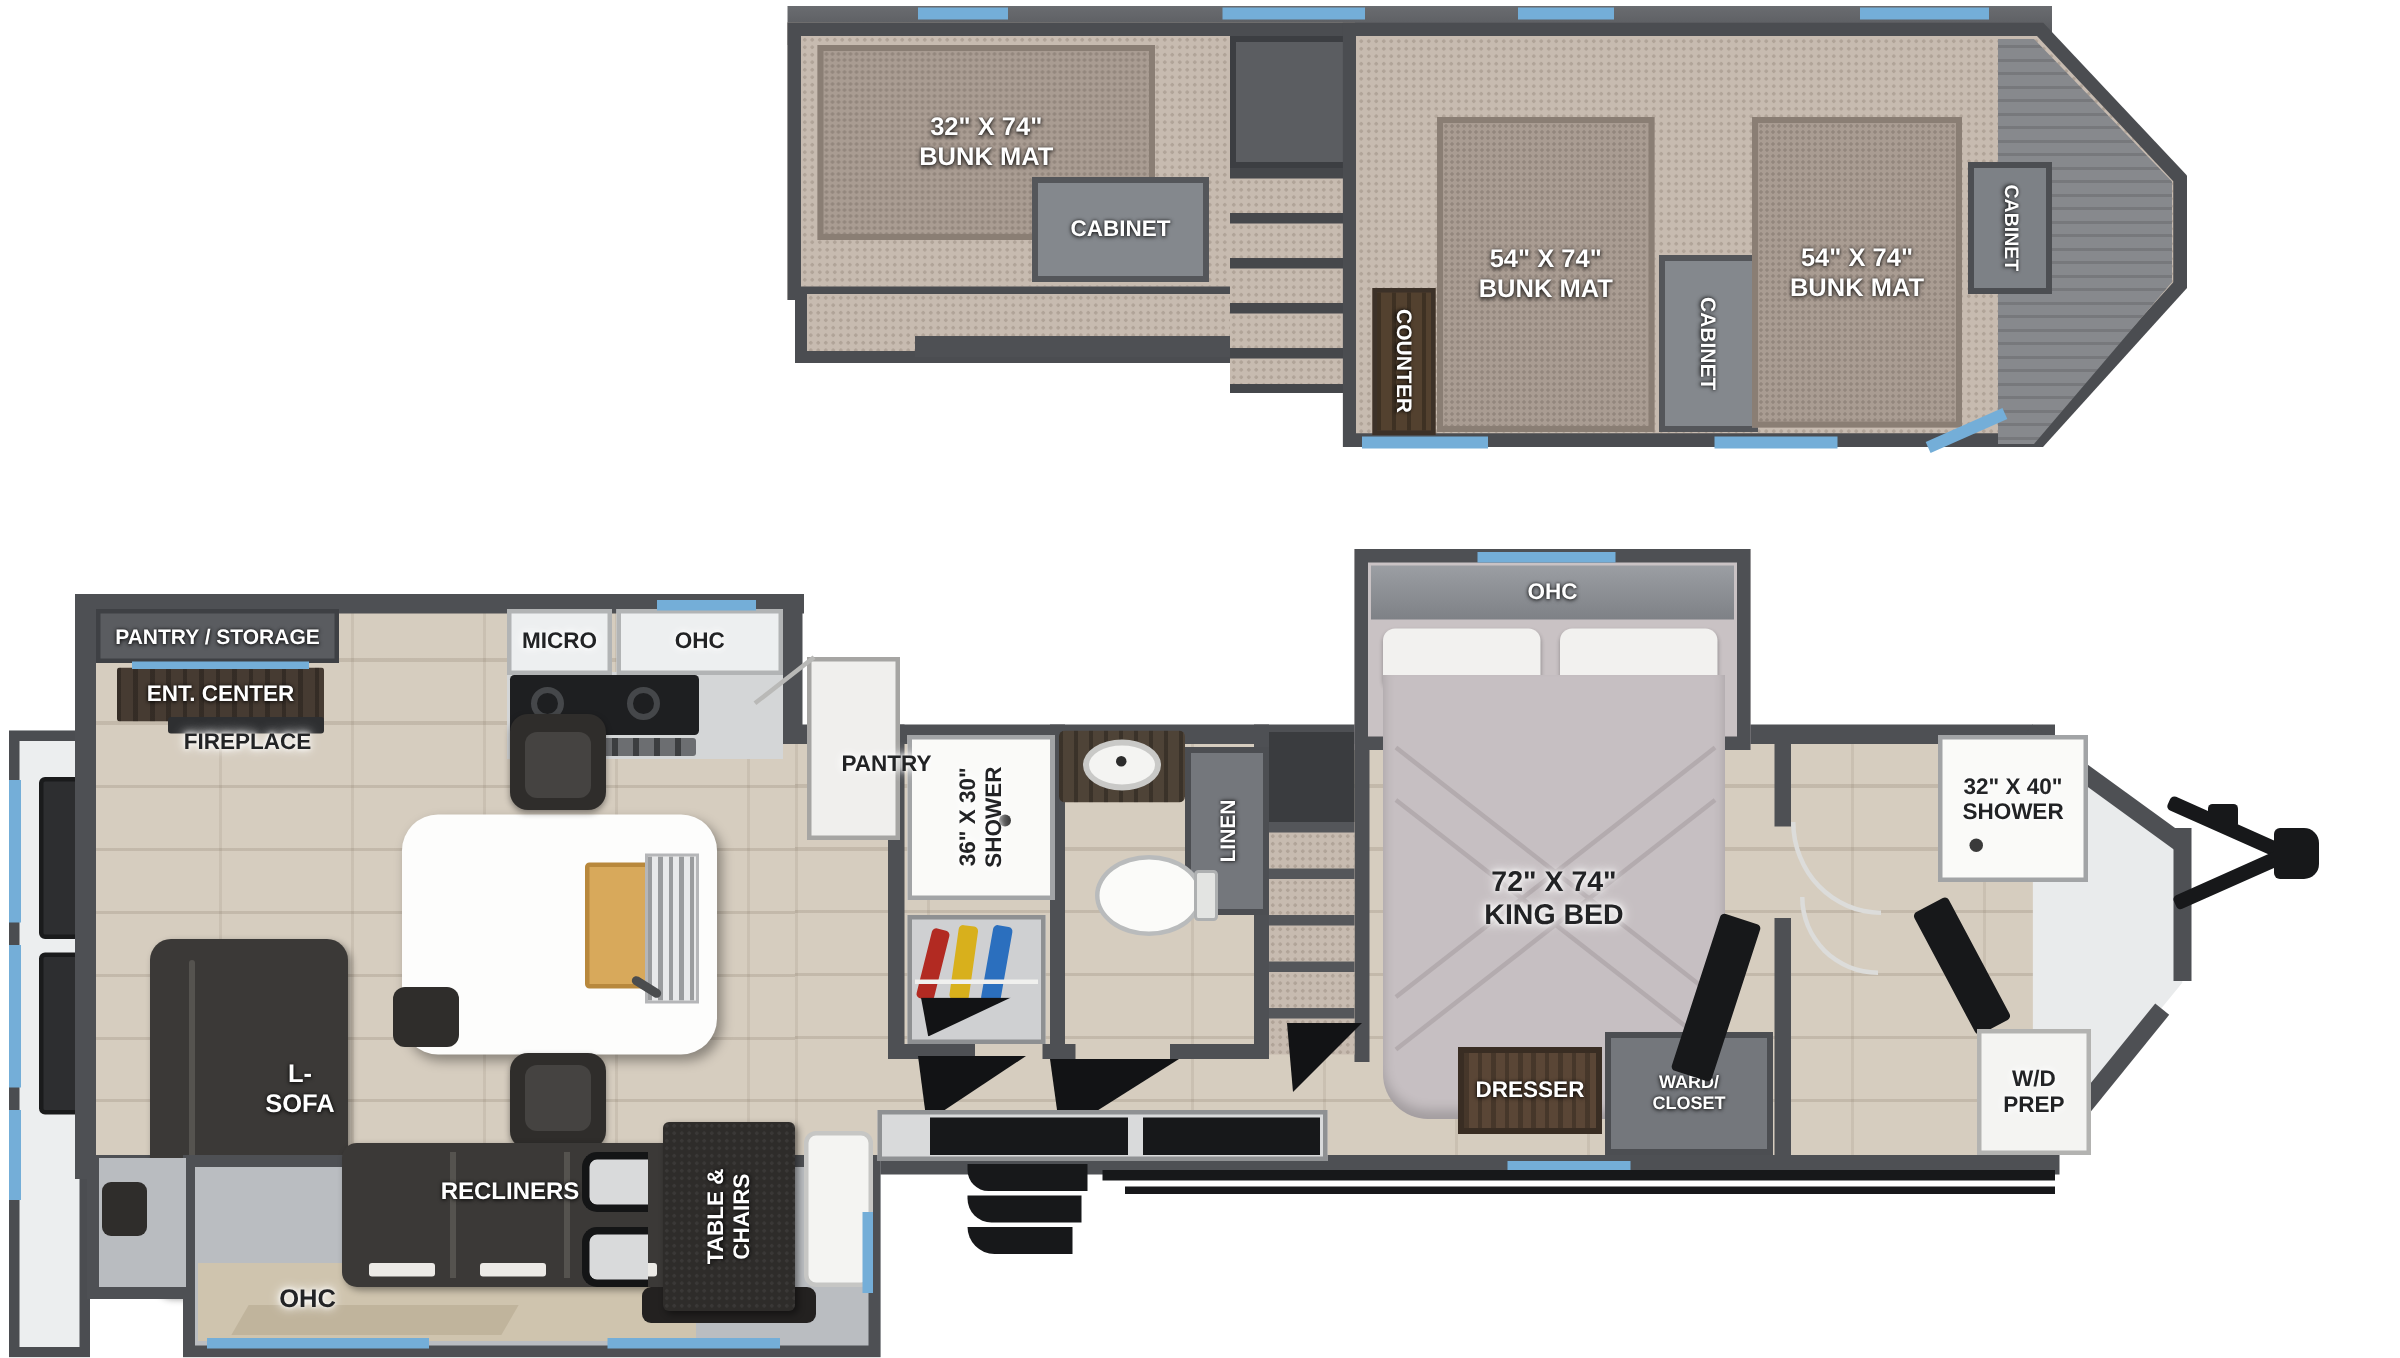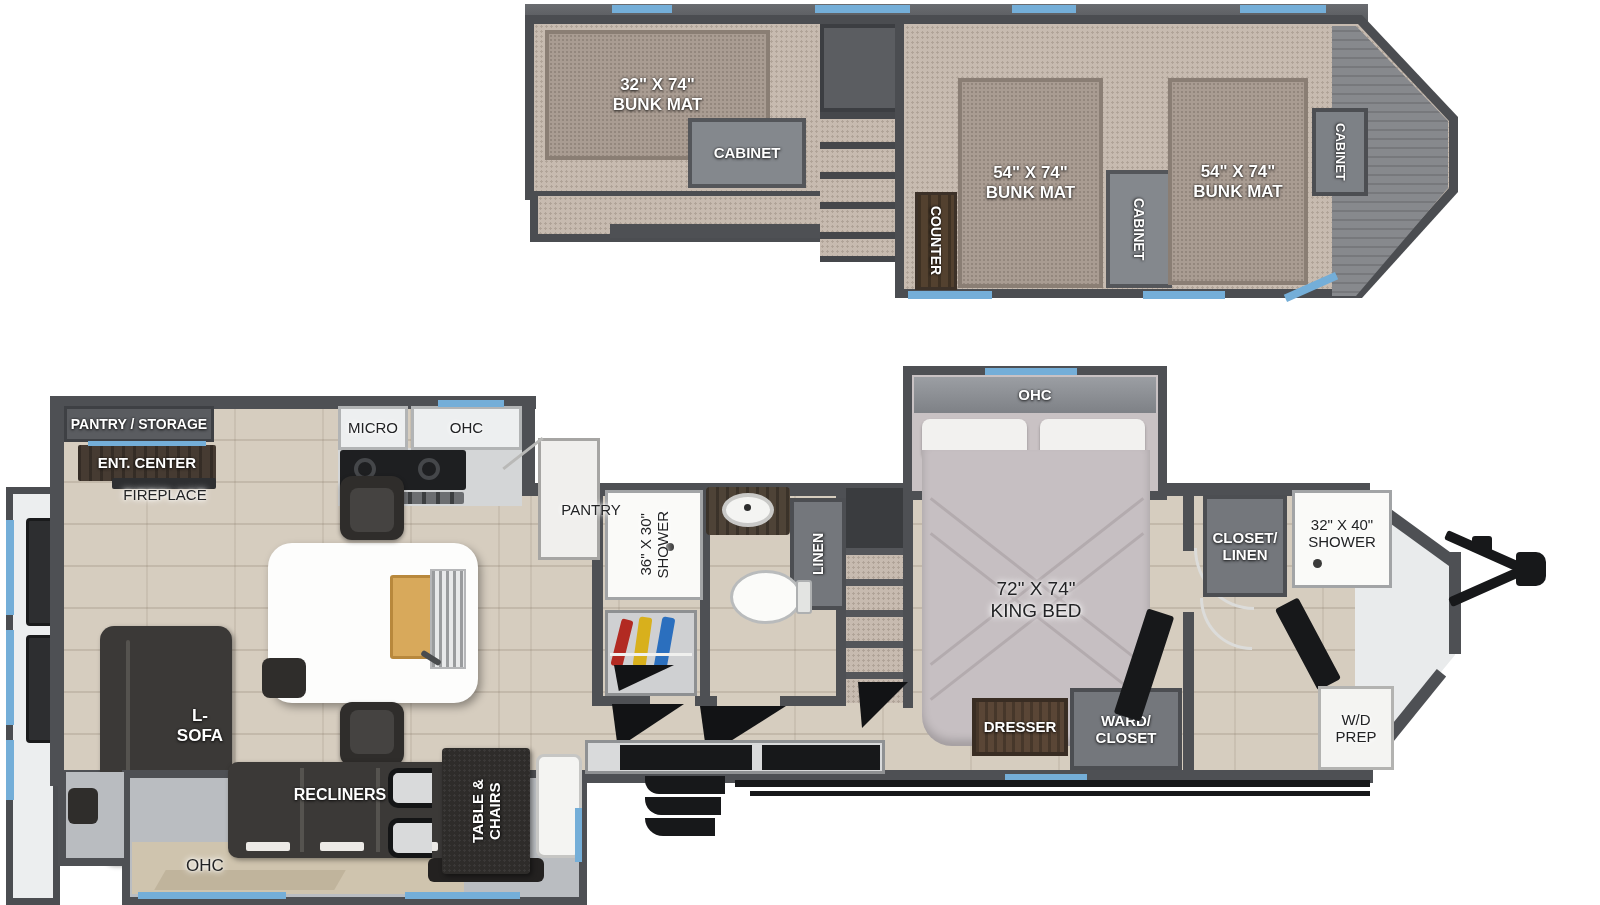--- a/index.html
+++ b/index.html
@@ -3,21 +3,21 @@
 <meta charset="utf-8">
 <style>
   html,body{margin:0;padding:0;background:#fff;}
   #stage{position:relative;width:1600px;height:905px;background:#fff;overflow:hidden;
          font-family:"Liberation Sans",sans-serif;}
   .abs{position:absolute;}
   .wall{background:#4e5054;}
   .flex{display:flex;align-items:center;justify-content:center;}
   .lblw{color:#fff;font-weight:bold;text-align:center;white-space:pre-line;
         text-shadow:0 1px 3px rgba(0,0,0,.8),0 0 2px rgba(0,0,0,.6);line-height:1.15;}
-  .lbld{color:#222325;font-weight:normal;text-align:center;white-space:pre-line;
+  .lbld{color:#222325;font-weight:bold;text-align:center;white-space:pre-line;
         text-shadow:0 0 3px #fff,0 0 6px #fff,0 0 9px #fff;line-height:1.15;}
   .vd{writing-mode:vertical-rl;}
   .vu{writing-mode:vertical-rl;transform:rotate(180deg);}
   .carpet{background-color:#c7bbb0;background-image:radial-gradient(rgba(96,80,68,.22) 1px,transparent 1.3px);background-size:5px 5px;}
   .mat{background-color:#a99c92;background-image:radial-gradient(rgba(70,60,52,.22) 1px,transparent 1.2px);background-size:4px 4px;border:4px solid #8a7e74;}
   .tile{background-color:#d6cdbf;background-image:
      repeating-linear-gradient(0deg, rgba(120,105,88,.20) 0 2px, transparent 2px 42px),
      repeating-linear-gradient(90deg, rgba(120,105,88,.13) 0 2px, transparent 2px 88px);}
   .deckg{background:#babdc1;}
   .cabg{background:#84888d;border:4px solid #54565a;}
@@ -160,21 +160,21 @@
       <div class="abs carpet" style="left:0;top:91px;width:57px;height:31px;border-top:7px solid #54565a;box-sizing:border-box;"></div>
       <div class="abs carpet" style="left:0;top:122px;width:57px;height:31px;border-top:7px solid #54565a;box-sizing:border-box;"></div>
       <div class="abs carpet" style="left:0;top:153px;width:57px;height:31px;border-top:7px solid #54565a;box-sizing:border-box;"></div>
       <div class="abs carpet" style="left:0;top:184px;width:57px;height:31px;border-top:7px solid #54565a;box-sizing:border-box;"></div>
     </div>
 
     <div class="abs tri" style="left:612px;top:374px;width:72px;height:44px;"></div>
     <div class="abs tri" style="left:700px;top:376px;width:86px;height:50px;"></div>
     <div class="abs tri" style="left:858px;top:352px;width:50px;height:46px;"></div>
 
-    <div class="abs flex" style="left:64px;top:76px;width:150px;height:36px;background:#5a5c60;border:3px solid #3e4044;box-sizing:border-box;">
+    <div class="abs flex" style="left:64px;top:76px;width:162px;height:36px;background:#5a5c60;border:3px solid #3e4044;box-sizing:border-box;">
       <div class="lblw" style="font-size:14px;">PANTRY / STORAGE</div>
     </div>
     <div class="abs flex" style="left:78px;top:115px;width:138px;height:36px;background:#463b32;background-image:repeating-linear-gradient(90deg,rgba(0,0,0,.25) 0 3px,transparent 3px 11px);border-radius:2px;">
       <div class="abs blue" style="left:10px;top:-4px;width:118px;height:5px;"></div>
       <div class="lblw" style="font-size:15px;">ENT. CENTER</div>
     </div>
     <div class="abs" style="left:112px;top:148px;width:104px;height:11px;background:#2e2f31;border-radius:2px;"></div>
     <div class="abs flex" style="left:105px;top:152px;width:120px;height:26px;">
       <div class="lbld" style="font-size:15px;">FIREPLACE</div>
     </div>
@@ -215,29 +215,25 @@
         <div class="lbld" style="font-size:19px;">72" X 74"
 KING BED</div>
       </div>
     </div>
 
     <div class="abs flex" style="left:972px;top:368px;width:96px;height:58px;background:#5a4636;background-image:repeating-linear-gradient(90deg,rgba(0,0,0,.22) 0 3px,transparent 3px 9px);border:4px solid #392d23;box-sizing:border-box;">
       <div class="lblw" style="font-size:15px;">DRESSER</div>
     </div>
     <div class="abs blue" style="left:1005px;top:444px;width:82px;height:7px;"></div>
     <div class="abs cabd flex" style="left:1070px;top:358px;width:112px;height:82px;box-sizing:border-box;">
-      <div class="lblw" style="font-size:15px;">WARD/
+      <div class="lblw" style="font-size:12px;">WARD/
 CLOSET</div>
     </div>
     <div class="abs dark" style="left:1130px;top:280px;width:28px;height:110px;transform:rotate(18deg);border-radius:3px;"></div>
 
-    <div class="abs cabd flex" style="left:1203px;top:165px;width:84px;height:102px;box-sizing:border-box;">
-      <div class="lblw" style="font-size:15px;">CLOSET/
-LINEN</div>
-    </div>
     <div class="abs whitefix" style="left:1292px;top:160px;width:100px;height:98px;box-sizing:border-box;">
       <div class="abs" style="left:18px;top:66px;width:9px;height:9px;background:#3a3a3a;border-radius:50%;"></div>
       <div class="lbld flex" style="position:absolute;left:0;top:10px;width:94px;height:60px;font-size:15px;">32" X 40"
 SHOWER</div>
     </div>
     <div class="abs" style="left:1200px;top:268px;width:52px;height:52px;border-left:3px solid #dcdcda;border-bottom:3px solid #dcdcda;border-bottom-left-radius:100%;box-sizing:border-box;"></div>
     <div class="abs dark" style="left:1295px;top:268px;width:26px;height:92px;transform:rotate(-28deg);border-radius:3px;"></div>
     <div class="abs flex" style="left:1318px;top:356px;width:76px;height:84px;background:#f4f4f2;border:3px solid #b3b3b1;box-sizing:border-box;">
       <div class="lbld" style="font-size:15px;">W/D
 PREP</div>

